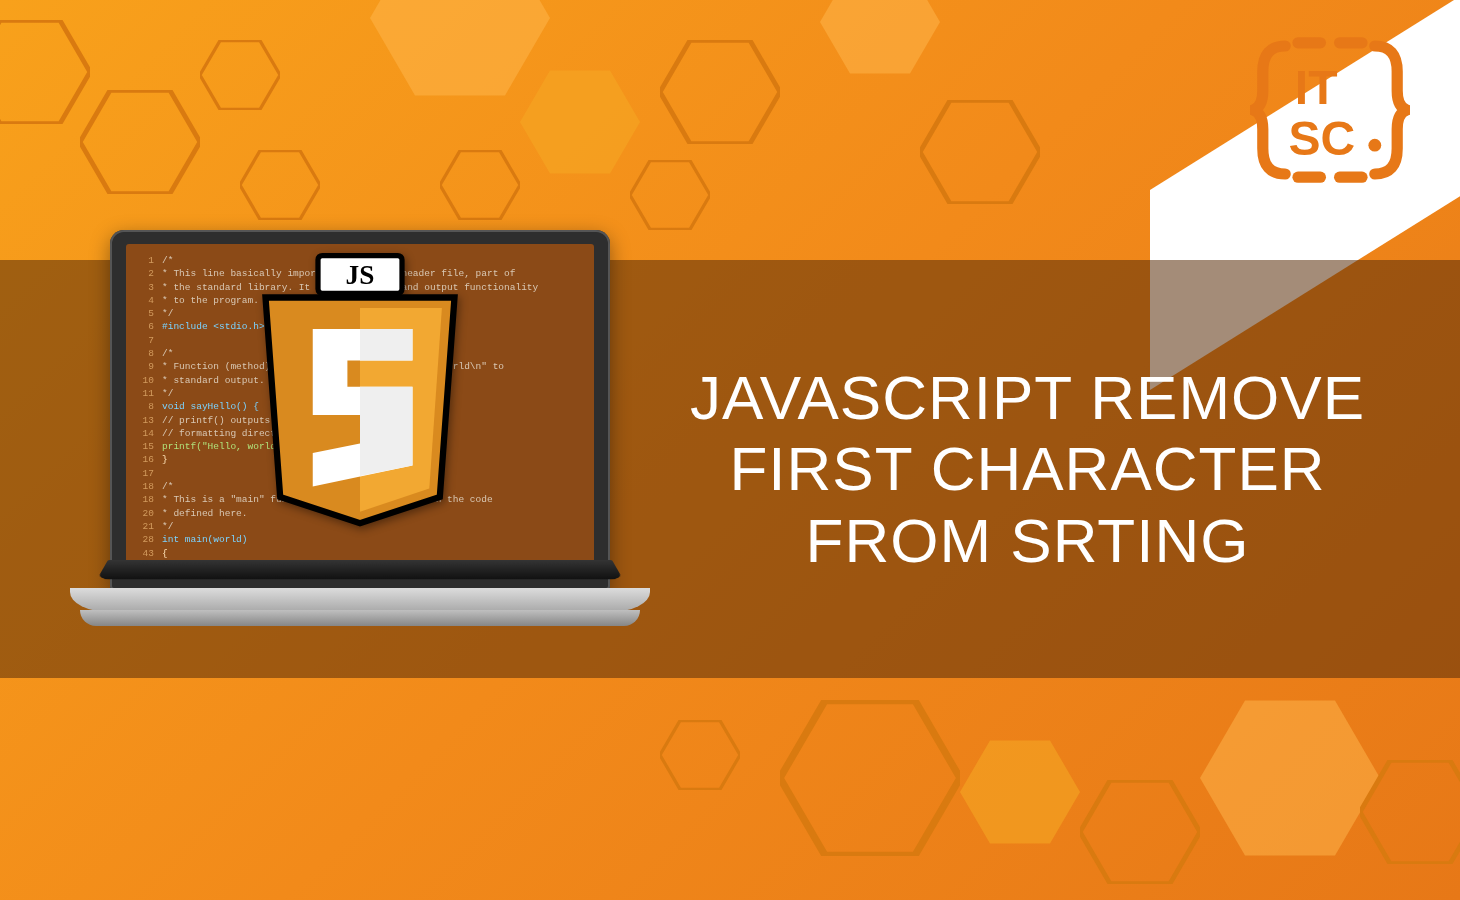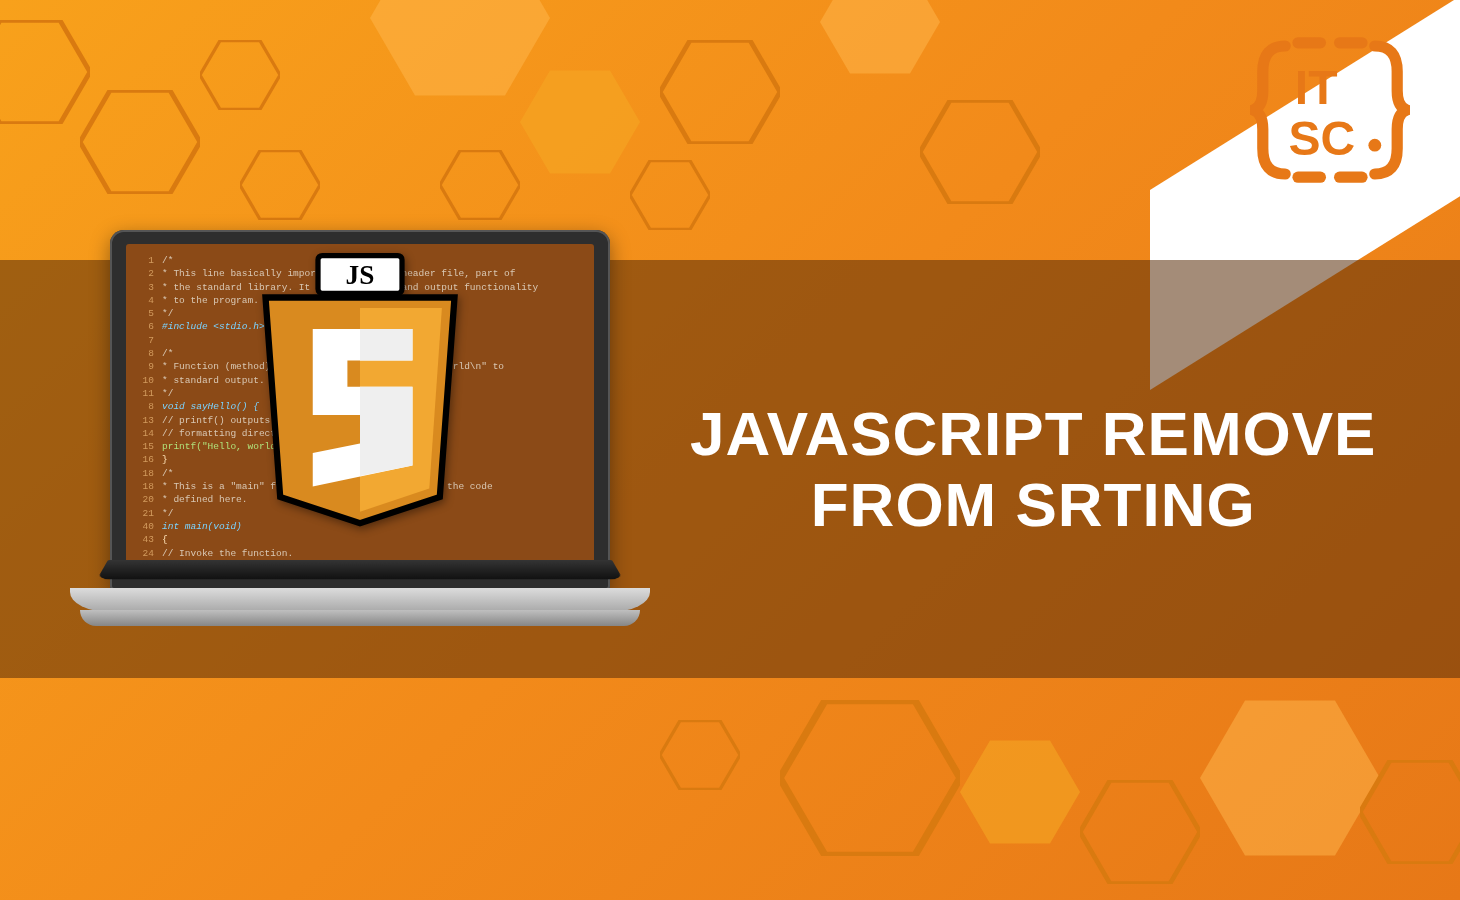--- a/index.html
+++ b/index.html
@@ -58,21 +58,21 @@
     left: 0;
     right: 0;
     height: 418px;
     background: rgba(90, 45, 10, 0.55);
     display: flex;
     align-items: center;
   }
   .title {
     margin-left: 690px;
     color: #fff;
-    font-weight: 700;
+    font-weight: 400;
     font-size: 62px;
     line-height: 1.15;
     letter-spacing: 1px;
     text-align: center;
     font-family: "Arial Black", Arial, sans-serif;
   }
 
   
   .laptop {
     position: absolute;
@@ -100,21 +100,21 @@
     position: relative;
     overflow: hidden;
     padding: 10px 12px;
     font-family: "Courier New", monospace;
     font-size: 9.5px;
     color: #ffe3b8;
     line-height: 1.4;
   }
   .screen .ln { display: flex; }
   .screen .num { width: 24px; color: #d29b5e; text-align: right; padding-right: 8px; }
-  .screen .kw { color: #7bd3ff; font-style: italic; }
+  .screen .kw { color: #7bd3ff; }
   .screen .cm { color: #d9c8b4; }
   .screen .fn { color: #b0e07a; }
   .js-badge {
     position: absolute;
     top: 8px;
     left: 50%;
     transform: translateX(-50%);
     width: 210px;
     height: 280px;
     filter: drop-shadow(2px 3px 4px rgba(0,0,0,.4));
@@ -224,20 +224,21 @@
       <text x="28" y="46" font-size="30">IT</text>
       <text x="24" y="78" font-size="30">SC</text>
       <circle cx="78" cy="72" r="4"></circle>
     </g>
   </svg>
 </div>
 
 <div class="band">
   <div class="title">
     <div>JAVASCRIPT REMOVE</div>
+    <div>FIRST CHARACTER</div>
     <div>FROM SRTING</div>
   </div>
 </div>
 
 <div class="laptop">
   <div class="lid">
     <div class="screen" id="code-screen">
         <div class="ln">
           <span class="num">1</span>
           <span class="cm">/*</span>
@@ -296,38 +297,42 @@
         </div>
         <div class="ln">
           <span class="num">15</span>
           <span class="fn">    printf("Hello, world\n");</span>
         </div>
         <div class="ln">
           <span class="num">16</span>
           <span class="">}</span>
         </div>
         <div class="ln">
+          <span class="num">17</span>
+          <span class=""></span>
+        </div>
+        <div class="ln">
           <span class="num">18</span>
           <span class="cm">/*</span>
         </div>
         <div class="ln">
           <span class="num">18</span>
           <span class="cm"> * This is a "main" function. The program will run the code</span>
         </div>
         <div class="ln">
           <span class="num">20</span>
           <span class="cm"> * defined here.</span>
         </div>
         <div class="ln">
           <span class="num">21</span>
           <span class="cm"> */</span>
         </div>
         <div class="ln">
-          <span class="num">40</span>
-          <span class="kw">int main(void)</span>
+          <span class="num">28</span>
+          <span class="kw">int main(world)</span>
         </div>
         <div class="ln">
           <span class="num">43</span>
           <span class="">{</span>
         </div>
         <div class="ln">
           <span class="num">24</span>
           <span class="cm">    // Invoke the function.</span>
         </div>
       <div class="js-badge">

